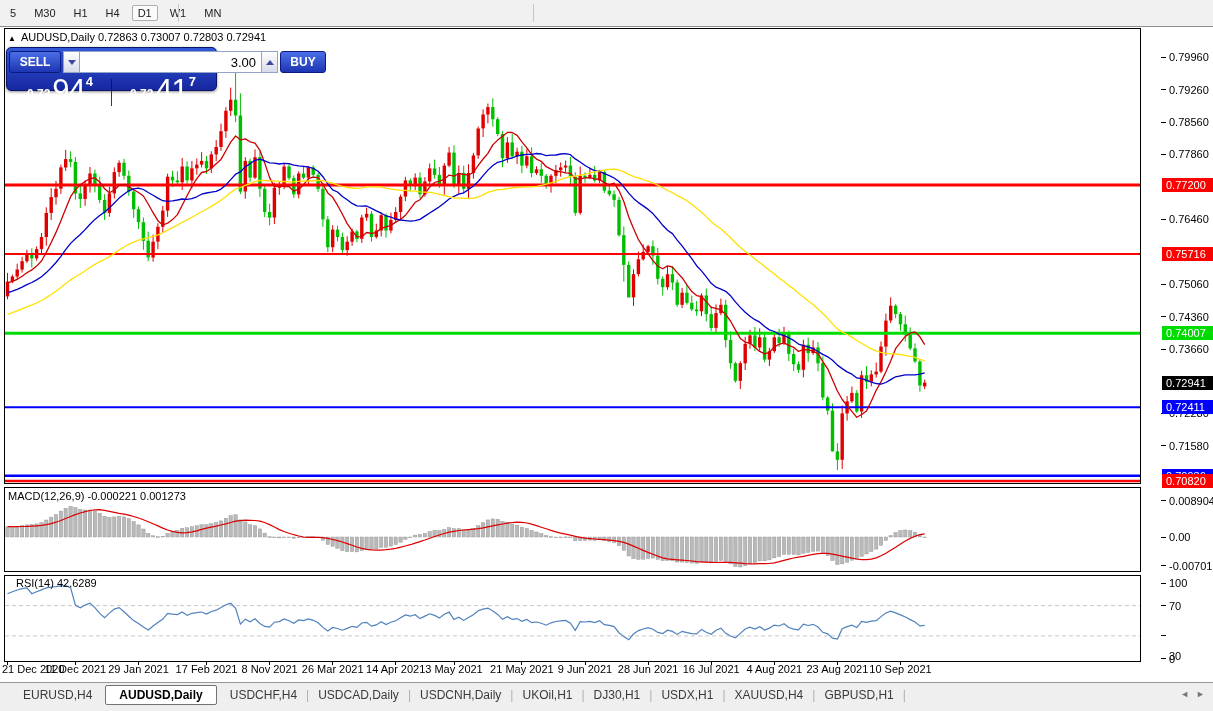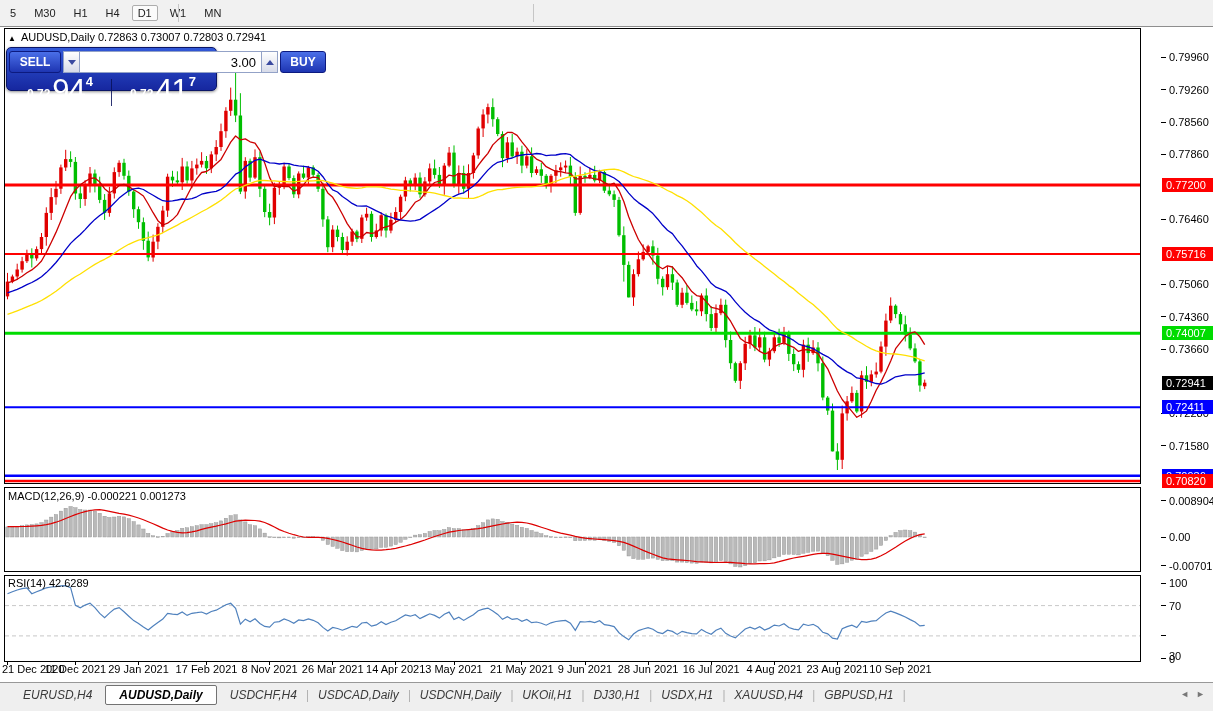--- a/index.html
+++ b/index.html
@@ -16,21 +16,21 @@
   
   #labels{position:absolute;left:0;top:0;width:1213px;height:711px;z-index:2;pointer-events:none;}
   .ptick{position:absolute;left:1169px;font-size:11px;color:#000;transform:translateY(-50%);
     white-space:nowrap;z-index:2;}
   .plabel{position:absolute;left:1162px;width:51px;height:14px;color:#fff;font-size:11px;
     line-height:14px;padding-left:4px;box-sizing:border-box;white-space:nowrap;z-index:3;}
   .dtick{position:absolute;top:663px;font-size:11px;color:#000;white-space:nowrap;z-index:2;}
   #chart-title{position:absolute;left:8px;top:31px;font-size:11px;color:#000;z-index:4;}
   #chart-title .arr{font-size:8px;margin-right:5px;}
   #macd-label{position:absolute;left:8px;top:490px;font-size:11px;color:#000;z-index:4;}
-  #rsi-label{position:absolute;left:8px;top:577px;font-size:11px;color:#000;z-index:4;}
+  #rsi-label{position:absolute;left:16px;top:577px;font-size:11px;color:#000;z-index:4;}
   
   #trade-panel{position:absolute;left:6px;top:47px;width:211px;height:44px;z-index:6;
     border-radius:5px;background:linear-gradient(#3158d8,#16279f);border:1px solid #0a1566;
     box-shadow:0 1px 3px rgba(0,0,0,.45);box-sizing:border-box;}
   .tp-row1{display:flex;align-items:center;height:24px;padding:2px 2px 0 2px;gap:2px;}
   .tp-btn{height:22px;background:linear-gradient(#4a6fe8,#1e35b2);border:1px solid #0c1a80;
     border-radius:3px;color:#fff;font-weight:bold;font-size:12px;font-family:inherit;cursor:pointer;}
   .tp-sell{flex:0 0 52px;} .tp-buy{flex:0 0 46px;}
   .tp-spin{flex:1;display:flex;height:22px;}
   .tp-arrow{width:17px;background:linear-gradient(#ffffff,#d7dbe9);border:1px solid #93a2c7;
@@ -44,21 +44,21 @@
   .tp-row2{display:flex;height:32px;align-items:flex-end;padding:0 3px;}
   .tp-price{flex:1;display:flex;align-items:flex-end;justify-content:center;color:#fff;
     padding-bottom:3px;cursor:pointer;}
   .tp-div{width:1px;background:rgba(8,16,90,.85);height:27px;margin:0 1px;}
   .tp-small{font-weight:bold;font-size:12px;margin-right:2px;line-height:1;padding-bottom:3px;}
   .tp-big{font-size:31px;line-height:.82;letter-spacing:-1px;}
   .tp-sup{font-weight:bold;font-size:13px;margin-left:1px;line-height:1;padding-bottom:15px;}
   
   #tabbar{position:absolute;left:0;top:682px;width:1213px;height:29px;background:#efefef;
     border-top:1px solid #989898;z-index:10;box-sizing:border-box;}
-  #tabs{display:flex;align-items:center;height:24px;padding-left:14px;font-style:italic;}
+  #tabs{display:flex;align-items:center;height:24px;padding-left:14px;}
   .tab{font-size:12px;color:#3a3a3a;padding:2px 9px;white-space:nowrap;cursor:pointer;}
   .tab.active{background:#fff;border:1px solid #737373;border-radius:2px;font-weight:bold;
     color:#000;padding:2px 13px;margin:0 4px;}
   .tab-sep{color:#b0b0b0;font-size:12px;}
   #tab-nav{position:absolute;right:8px;top:6px;display:flex;gap:7px;}
   #tab-nav span{font-size:9px;color:#777;cursor:pointer;}
 </style>
 </head>
 <body>
 

